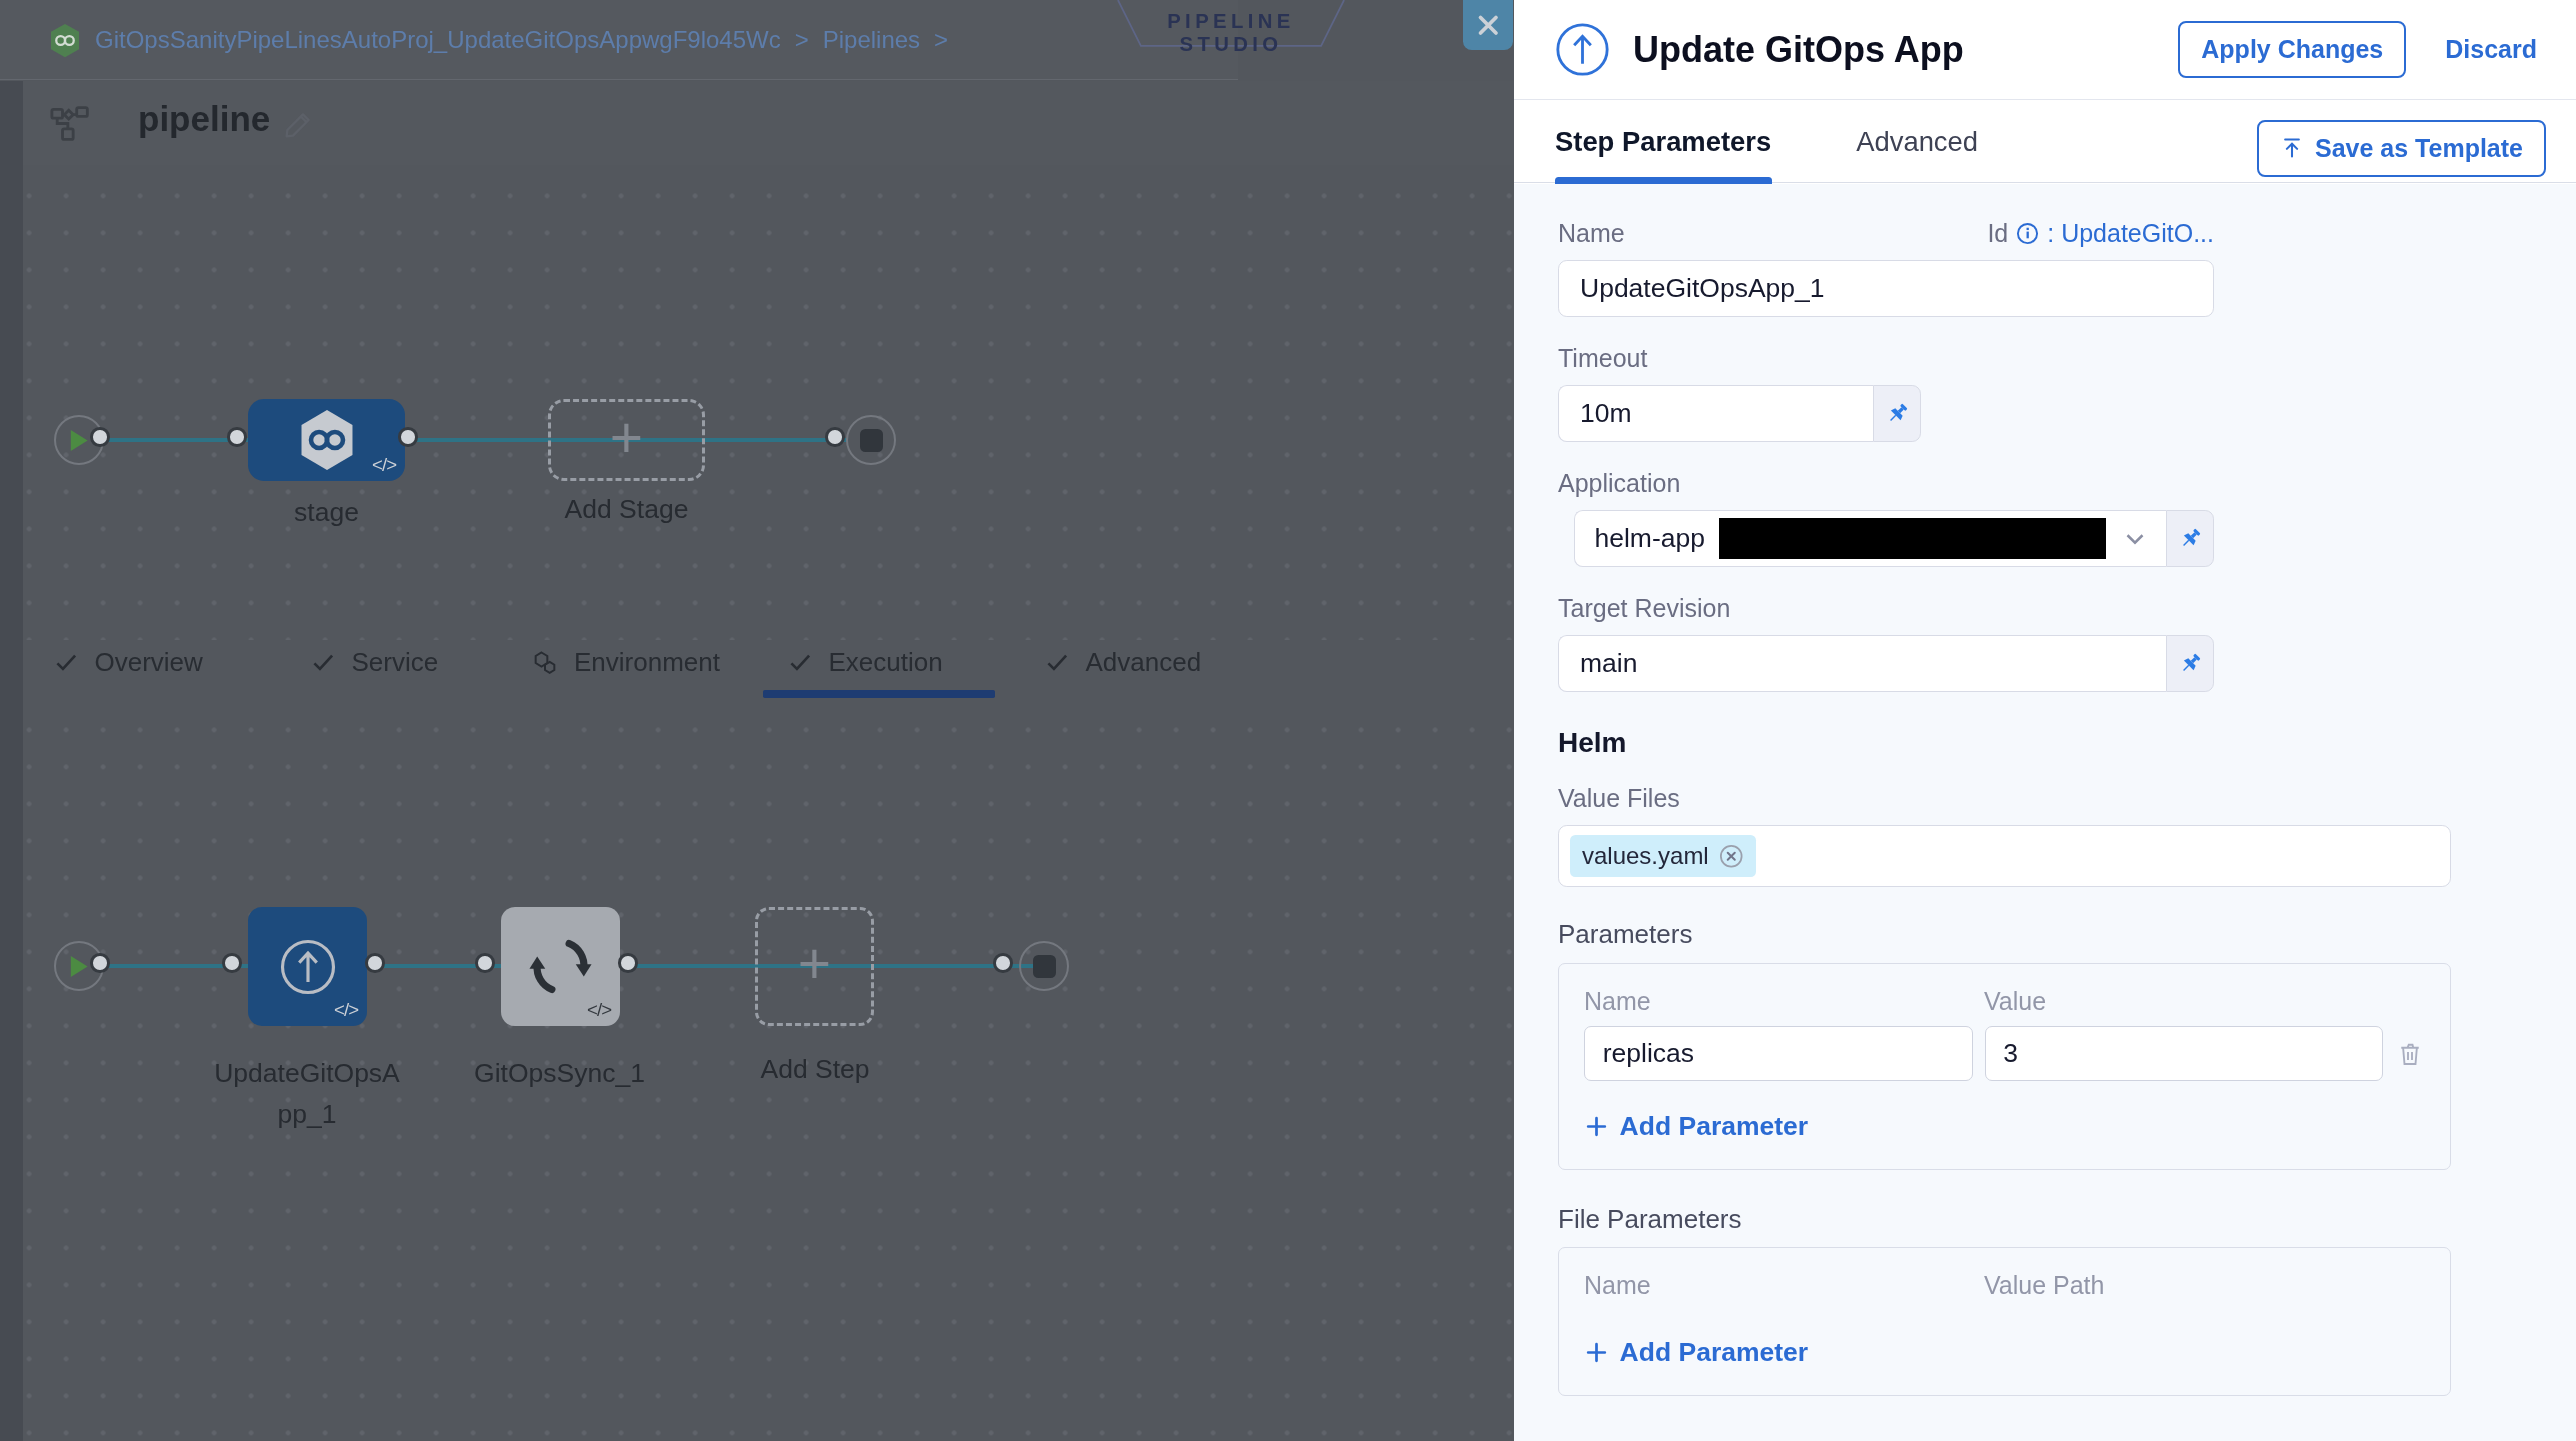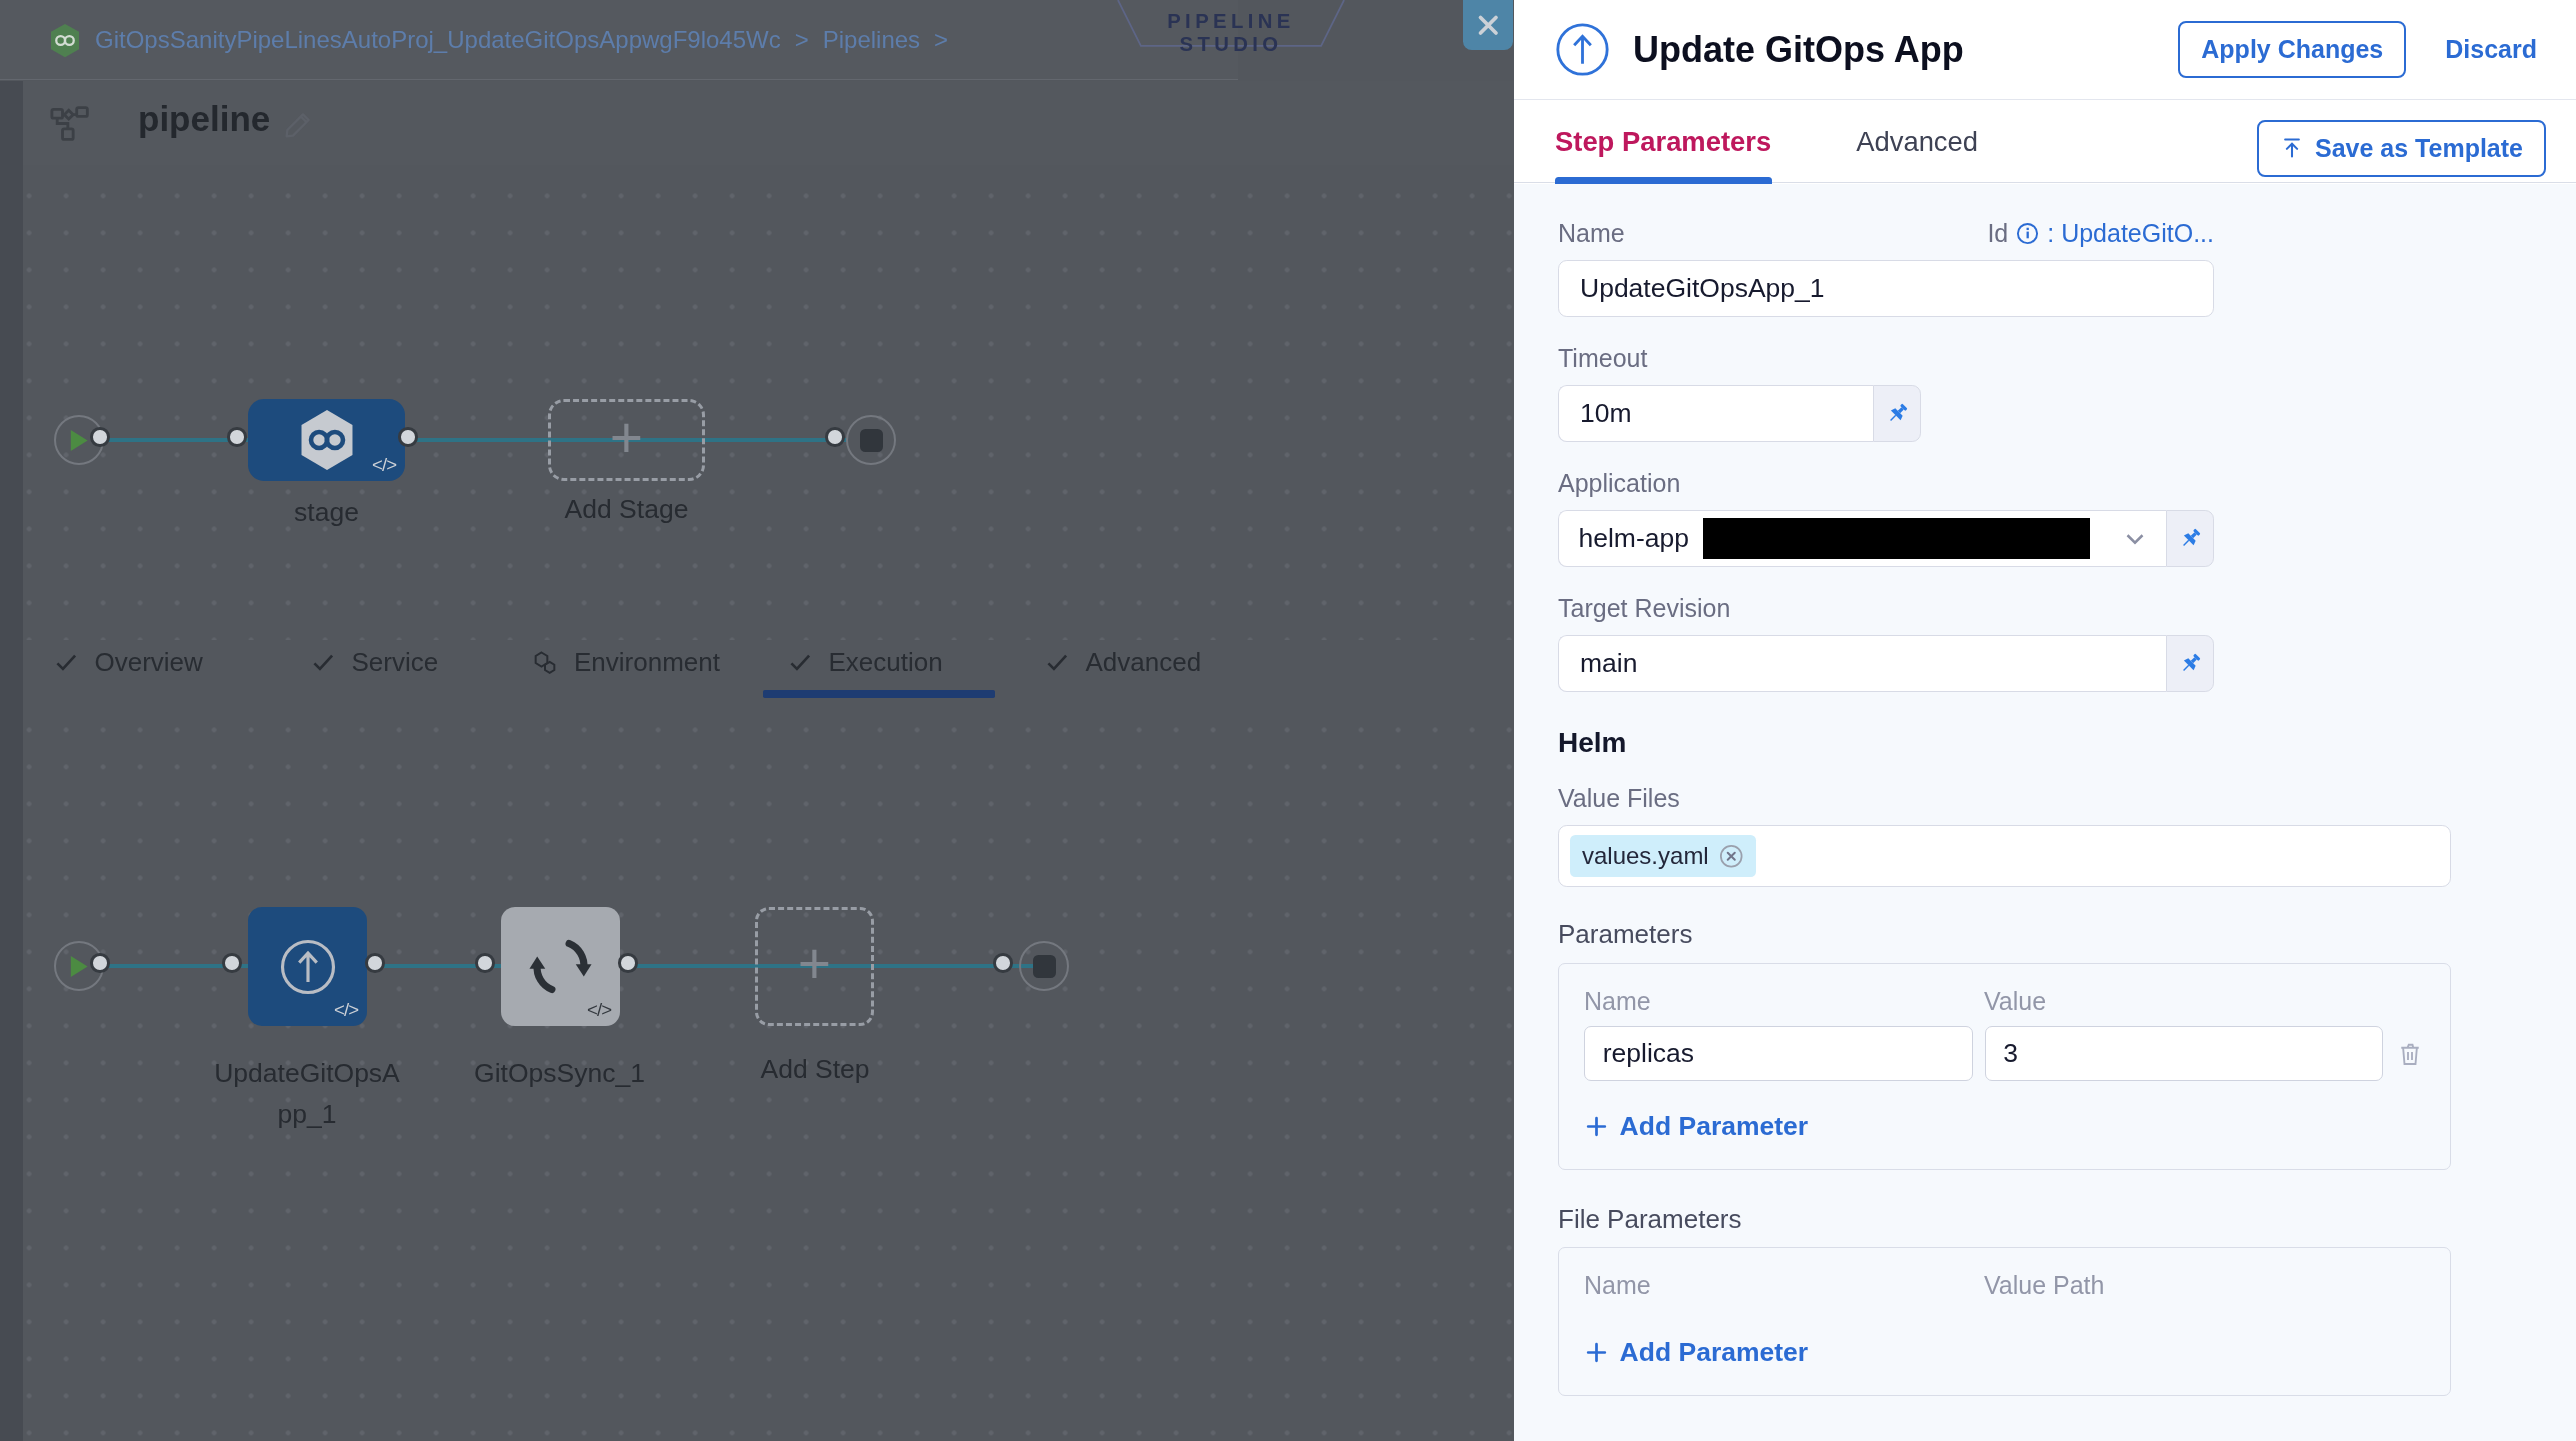--- a/index.html
+++ b/index.html
@@ -63,42 +63,42 @@
   .panel-header { position:absolute; left:0; top:0; width:1062px; height:100px; border-bottom:1.8px solid #e3e6ee;
                   display:flex; align-items:center; padding:0 39px 0 41px; }
   .panel-title { font-size:36px; font-weight:bold; color:#0c0f1f; margin-left:23px; }
   .btn-outline { border:2.2px solid #2b6bd3; border-radius:8px; color:#2b6bd3; background:#fff;
                  font-size:25px; font-weight:bold; padding:12px 21px; display:flex; align-items:center; gap:10.6px; cursor:pointer; }
   .link-blue { color:#2b6bd3; font-size:25px; font-weight:bold; margin-left:39px; cursor:pointer; }
   .spacer { margin-left:auto; }
 
   .panel-tabbar { position:absolute; left:0; top:102px; width:1062px; height:81px; border-bottom:1.8px solid #dadee8;
                   display:flex; align-items:center; padding-left:41px; }
-  .ptab-active { font-size:27.4px; font-weight:bold; color:#be185d; }
+  .ptab-active { font-size:27.4px; font-weight:bold; color:#0f172a; }
   .ptab { font-size:27.4px; color:#3e4254; margin-left:85px; }
   .ptab-underline { position:absolute; left:41px; bottom:-1.8px; width:217px; height:7px; background:#2b6bd3; border-radius:3.5px 3.5px 0 0; }
   .save-template { position:absolute; right:30px; top:17.7px; }
 
   .panel-content { position:absolute; left:0; top:184px; width:1062px; height:1258px; background:#f6f9fd; padding:35px 0 0 44px; }
   .flabel { font-size:25px; color:#6a6d82; }
   .sec-label { font-size:26px; color:#474b5e; }
   .name-row { width:656px; display:flex; align-items:center; justify-content:space-between; }
   .id-part { display:flex; align-items:center; gap:8px; font-size:25px; }
   .id-word { color:#6a6d82; }
   .id-val { color:#2b6bd3; }
   .ti { width:656px; height:57px; margin-top:12.4px; border:1.3px solid #d8dbe6; border-radius:8.8px; background:#fff;
         font-size:26.5px; color:#171a2e; padding:0 21px; font-family:"Liberation Sans","DejaVu Sans",sans-serif; outline:none; }
   .mt30 { margin-top:26.5px; } .mt40 { margin-top:35px; } .mt28 { margin-top:25px; } .mt36 { margin-top:32px; }
   .ctrl { display:flex; margin-top:12.4px; }
   .ctrl .ti-part { height:57px; border:1.3px solid #d8dbe6; border-right:none; border-radius:8.8px 0 0 8.8px; background:#fff;
                    font-size:26.5px; color:#171a2e; padding:0 21px; outline:none; font-family:"Liberation Sans","DejaVu Sans",sans-serif; }
   .pin-box { width:48px; height:57px; background:#edeff7; border:1.3px solid #d8dbe6; border-radius:0 8.8px 8.8px 0;
              display:flex; align-items:center; justify-content:center; cursor:pointer; }
   .select-part { height:57px; border:1.3px solid #d8dbe6; border-right:none; border-radius:8.8px 0 0 8.8px; background:#fff;
-                 display:flex; align-items:center; padding:0 16px 0 19.5px; }
+                 display:flex; align-items:center; padding:0 16px 0 19.5px;margin-left:16px; }
   .select-part .val { font-size:26.5px; color:#171a2e; white-space:nowrap; }
   .redaction { width:387px; height:41px; background:#000; margin-left:14px; }
   .helm-h { font-size:28px; font-weight:bold; color:#14182b; }
   .vf-box { width:893px; height:62px; background:#fff; border:1.3px solid #d8dbe6; border-radius:8.8px; margin-top:12.4px;
             display:flex; align-items:center; padding:0 10.6px; }
   .chip { background:#cfeefb; border-radius:5.3px; height:42px; display:flex; align-items:center; gap:8.8px; padding:0 12.4px;
           font-size:24px; color:#23273a; }
   .card { width:893px; border:1.3px solid #d9dde8; border-radius:7px; margin-top:12.4px; padding:23px 25px 26.5px 25px; }
   .card-headers { display:flex; font-size:25px; color:#9296a8; }
   .card-headers .h1 { width:400px; }

